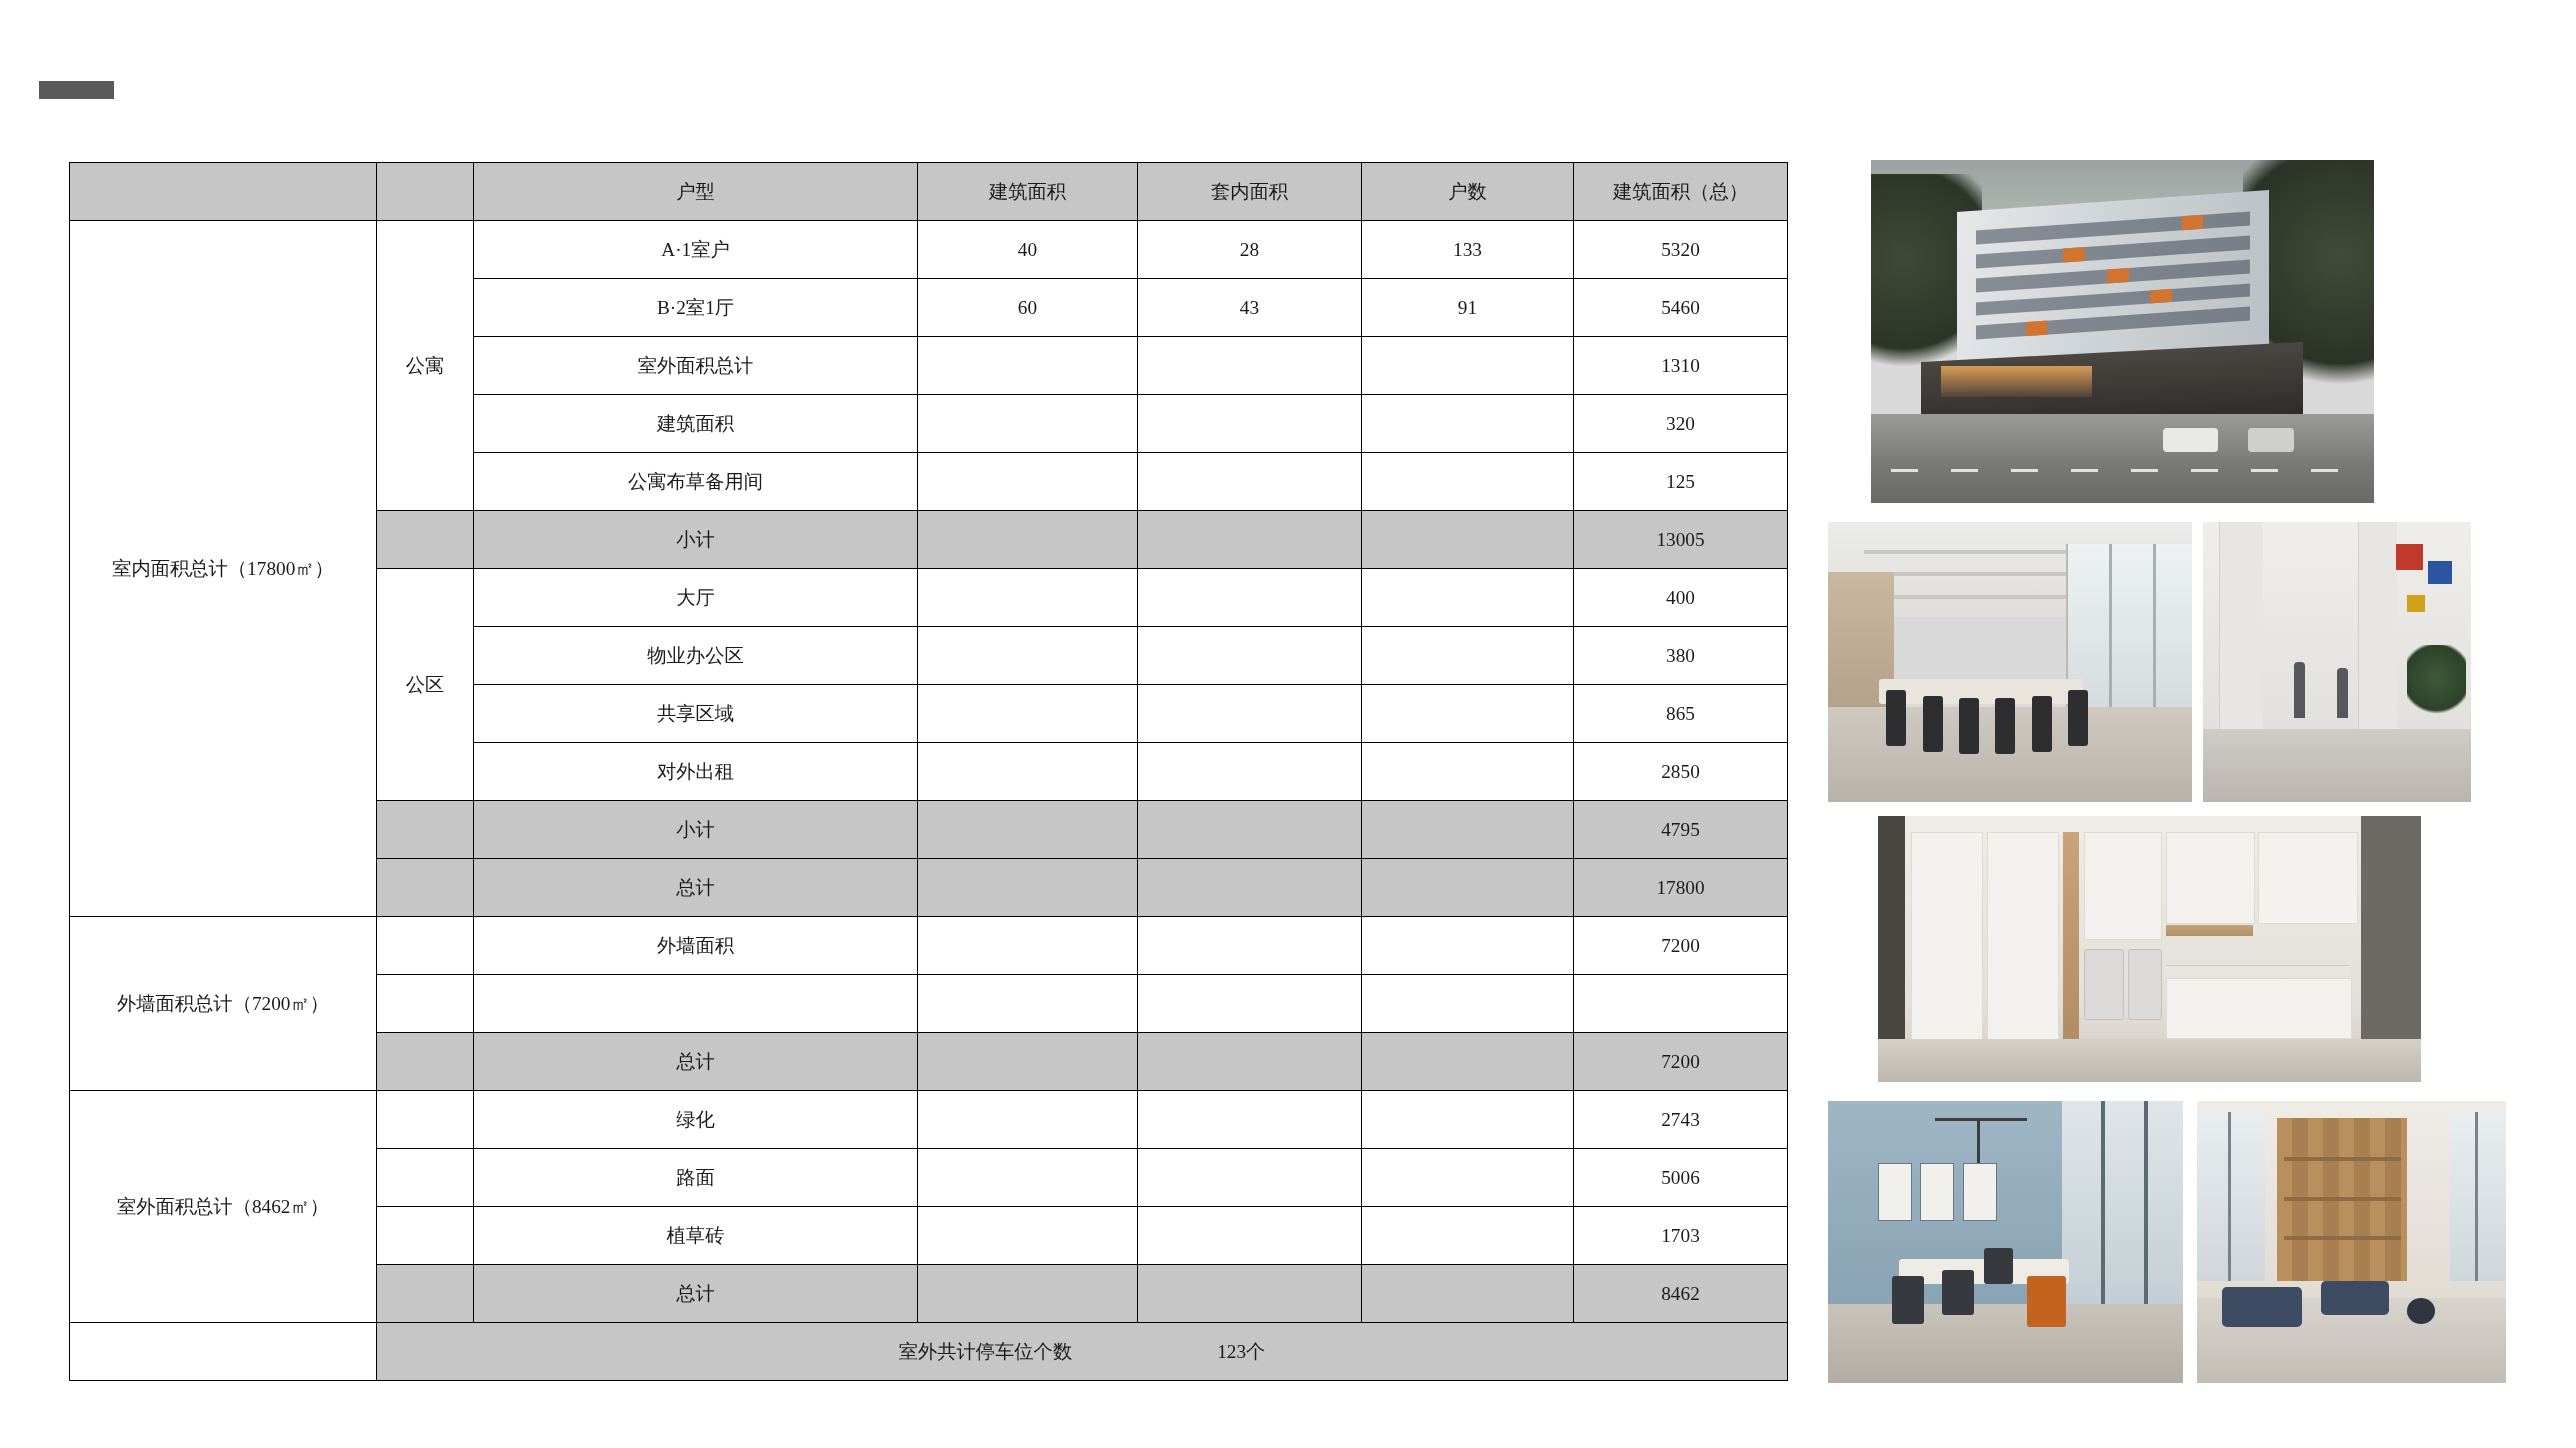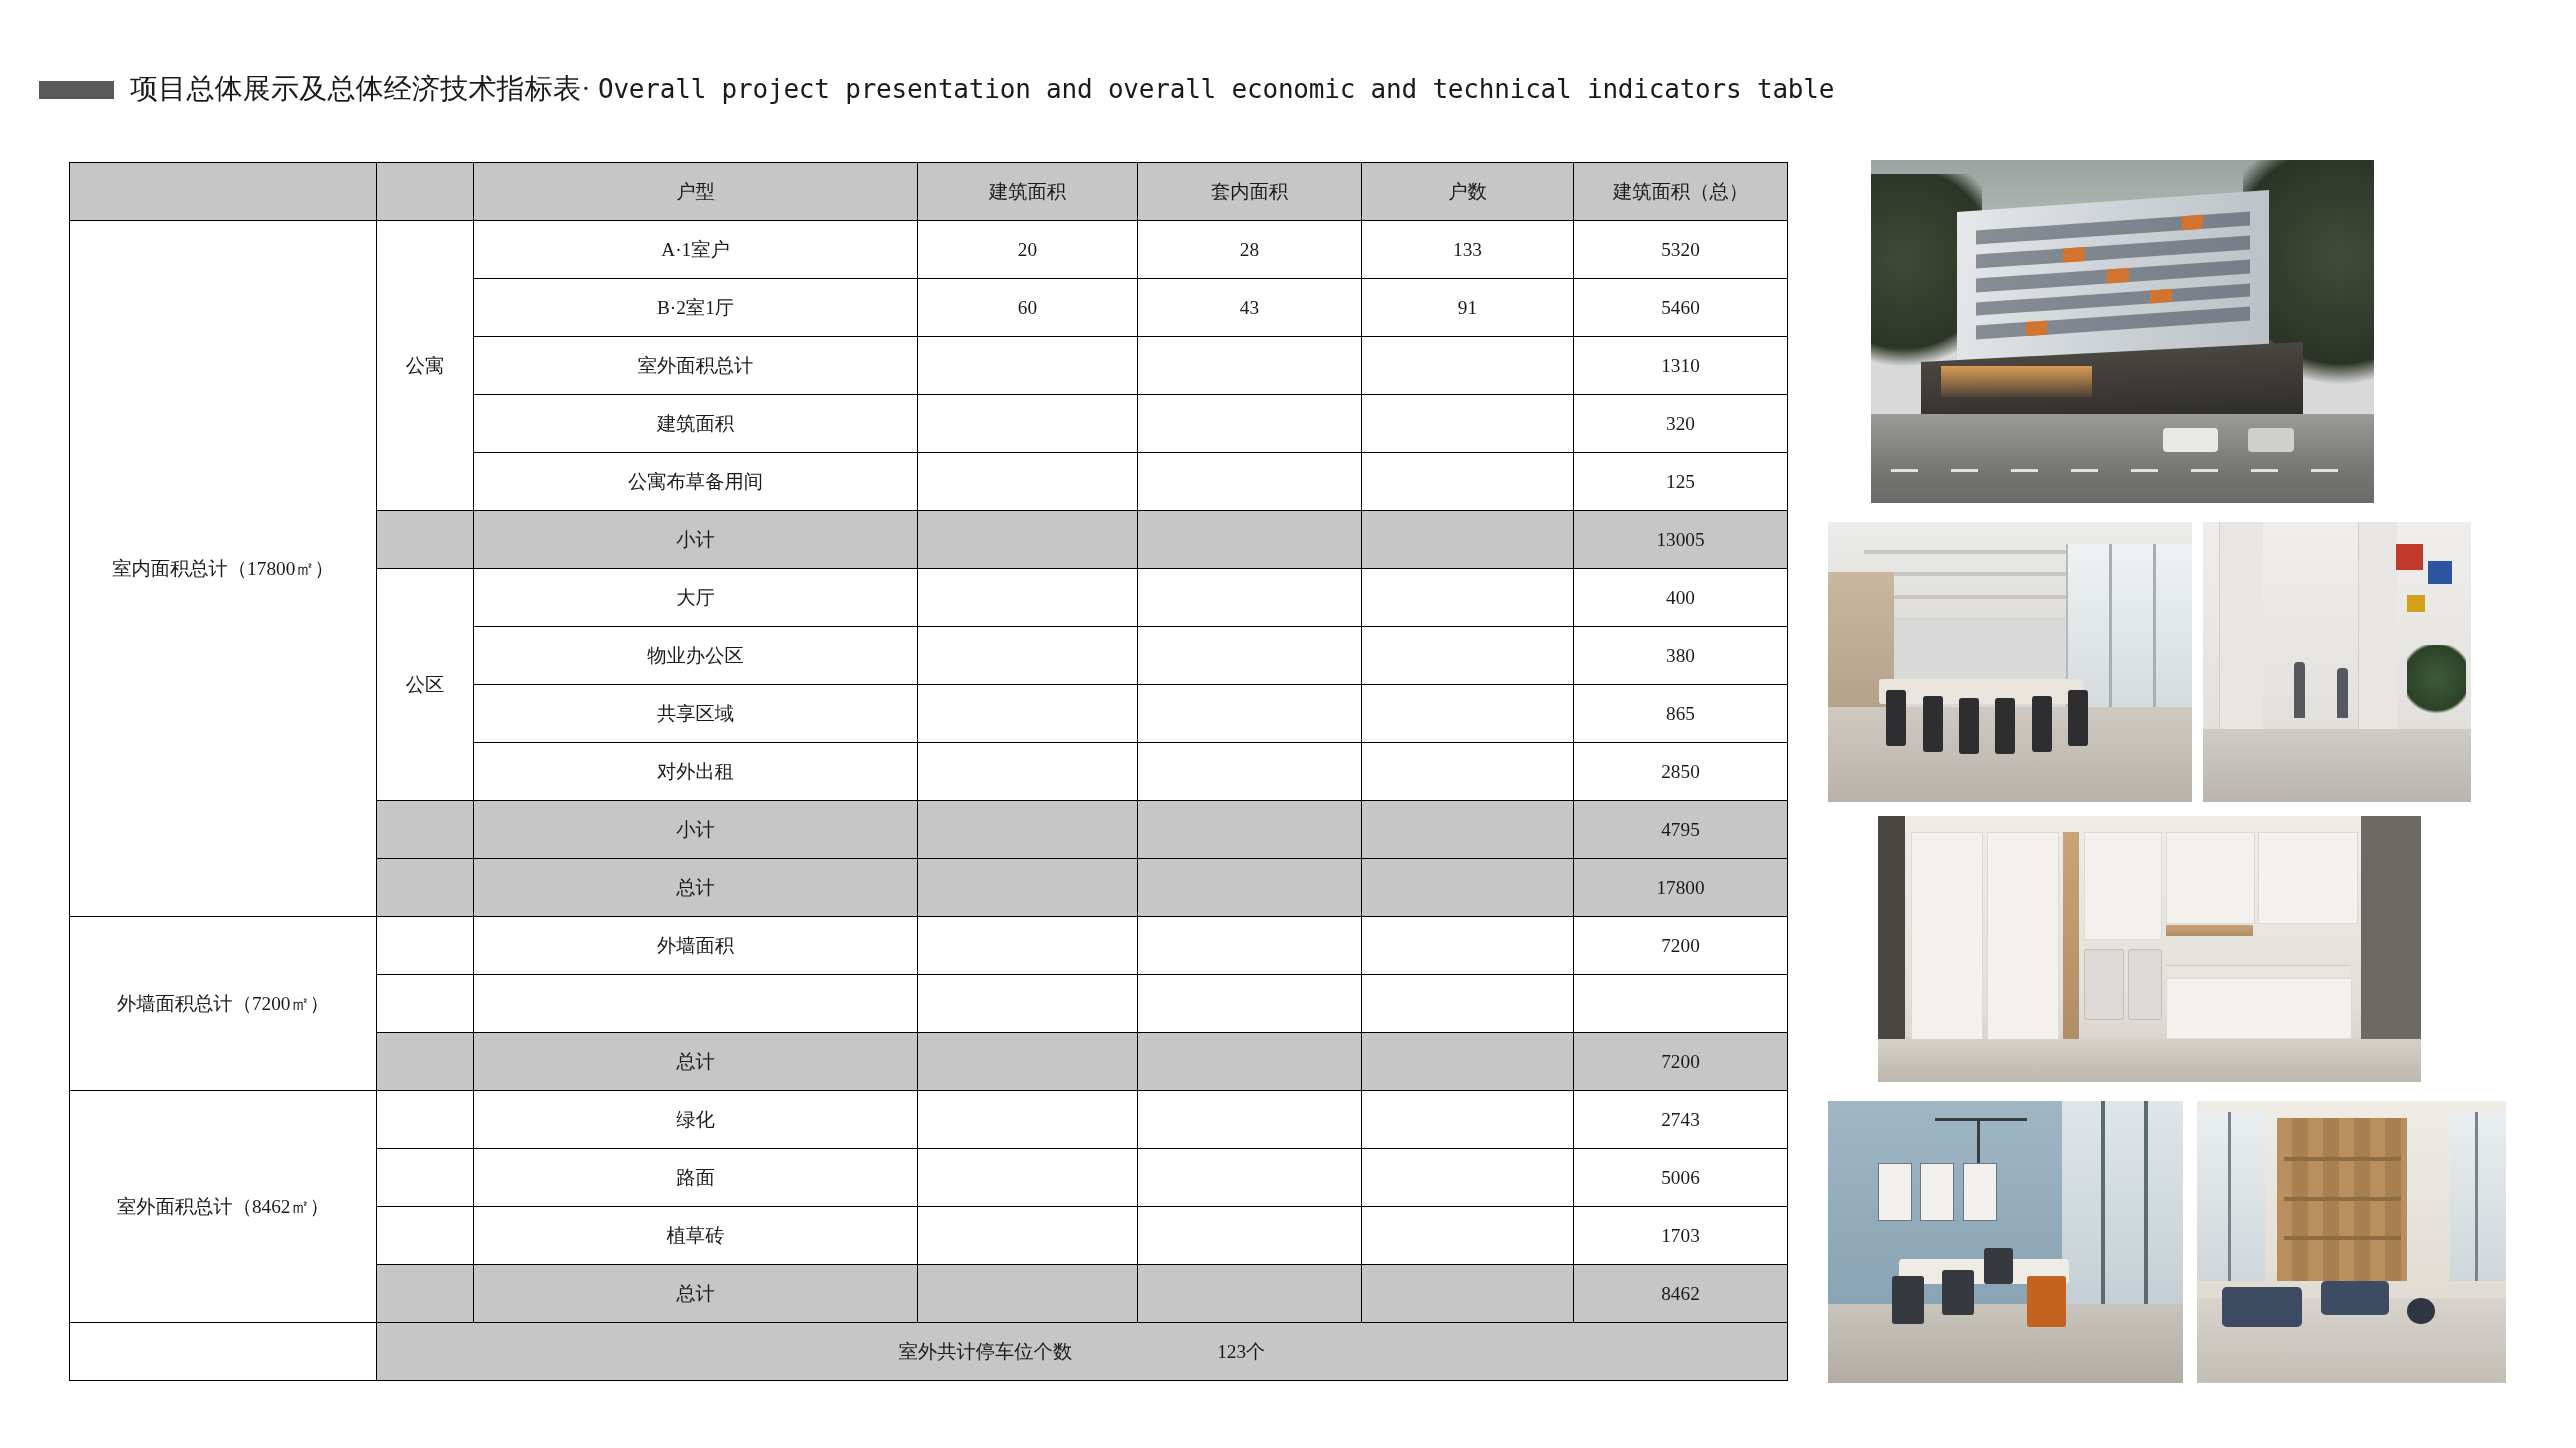--- a/index.html
+++ b/index.html
@@ -274,23 +274,20 @@
     position:absolute; right:0; top:4%; width:18%; height:60%;
     background: linear-gradient(180deg,#e9eef0 0%, #cfd7da 100%);
   }
   #img-lounge .mull { position:absolute; width:2.9px; background:#7b8387; }
 </style>
 </head>
 <body>
 
 <div class="header">
   <div class="header-bar"></div>
-  <div class="header-title">
-    <span class="cn">项目总体展示及总体经济技术指标表</span><span class="cn">·</span> <span class="en">Overall project presentation and overall economic and technical indicators table</span>
-  </div>
 </div>
 
 <div class="table-wrap">
   <table class="main">
     <colgroup>
       <col class="c-a">
         <col class="c-b">
         <col class="c-c">
         <col class="c-d">
         <col class="c-e">
@@ -306,21 +303,21 @@
         <td>建筑面积</td>
         <td>套内面积</td>
         <td>户数</td>
         <td>建筑面积（总）</td>
       </tr>
 
       <tr>
         <td rowspan="12">室内面积总计（17800㎡）</td>
         <td rowspan="5">公寓</td>
         <td>A·1室户</td>
-        <td>20</td>
+        <td>40</td>
         <td>28</td>
         <td>133</td>
         <td>5320</td>
       </tr>
       <tr>
         <td>B·2室1厅</td>
         <td>60</td>
         <td>43</td>
         <td>91</td>
         <td>5460</td>

